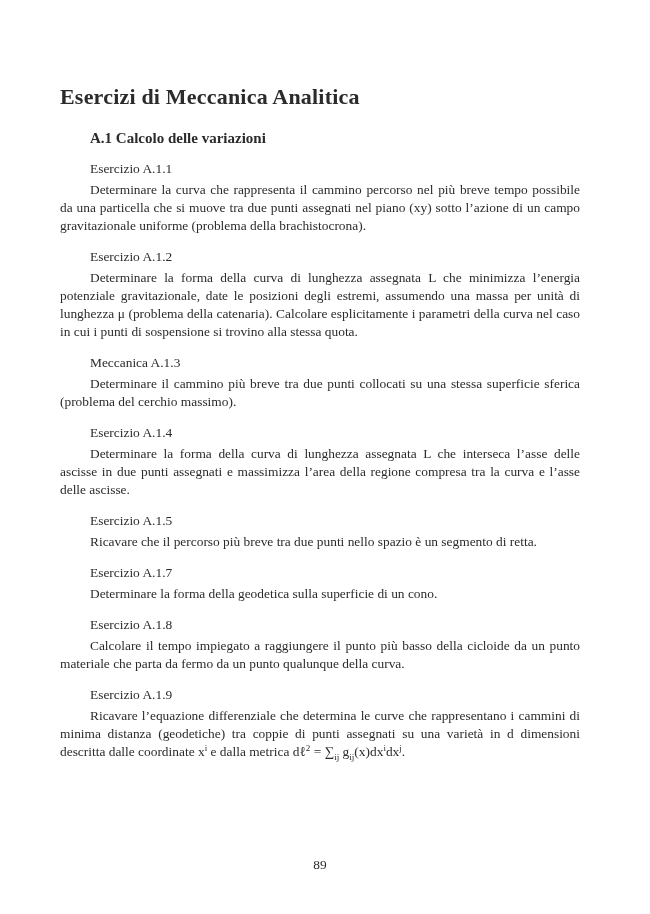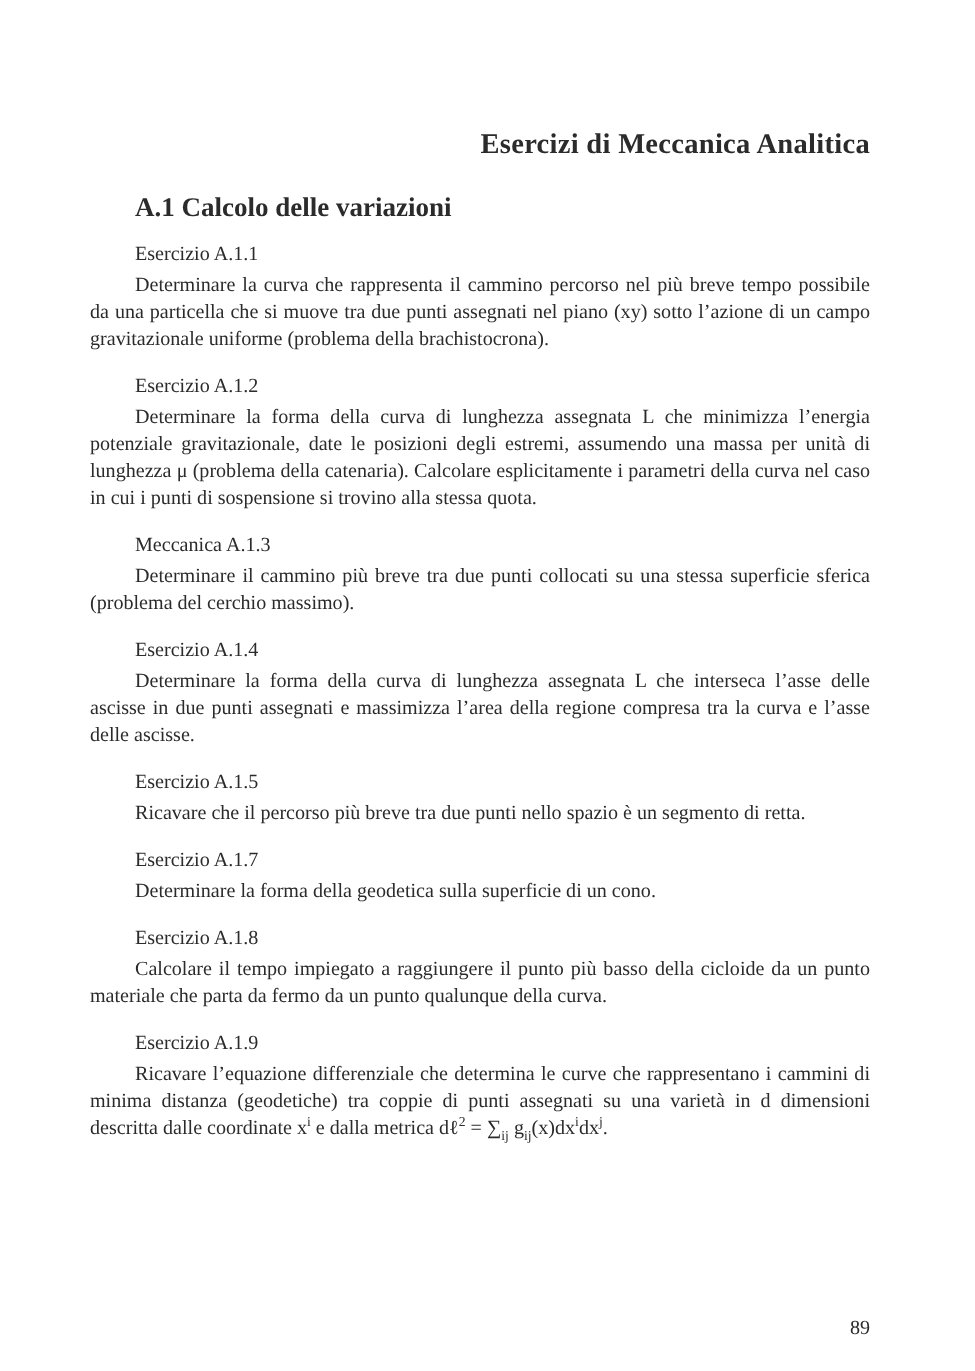--- a/index.html
+++ b/index.html
@@ -10,50 +10,50 @@
     box-sizing: border-box;
     background: #ffffff;
     padding: 84px 70px 0 60px;
     font-family: "Liberation Serif", "DejaVu Serif", serif;
     font-size: 13.4px;
     line-height: 18px;
     color: #2b2b2b;
     overflow: hidden;
   }
   .title {
-    font-size: 19px;
+    font-size: 22px;
     line-height: 26px;
     font-weight: bold;
-    text-align: right;
+    text-align: left;
     margin: 0 0 20px 0;
     letter-spacing: 0.2px;
   }
   .section-heading {
-    font-size: 18px;
+    font-size: 15px;
     line-height: 17px;
     font-weight: bold;
     margin: 0;
     text-indent: 30px;
   }
   .exercise-list { margin-top: 2px; }
   .exercise { margin-top: 13px; }
   .exercise-label { margin: 0; text-indent: 30px; }
   .exercise-body {
     margin: 3px 0 0 0;
     text-indent: 30px;
     text-align: justify;
   }
   .it { }
   sup, sub { font-size: 68%; line-height: 0; }
   .page-number {
     position: absolute;
-    top: 876px;
+    top: 856px;
     left: 60px;
     width: 520px;
-    text-align: right;
+    text-align: center;
   }
 </style>
 </head>
 <body>
 
 <div class="page" style="color: rgb(43, 43, 43); background: rgb(255, 255, 255);">
   <h1 class="title">Esercizi di Meccanica Analitica</h1>
   <h2 class="section-heading">A.1 Calcolo delle variazioni</h2>
 
   <div class="exercise-list" id="exercise-list">

